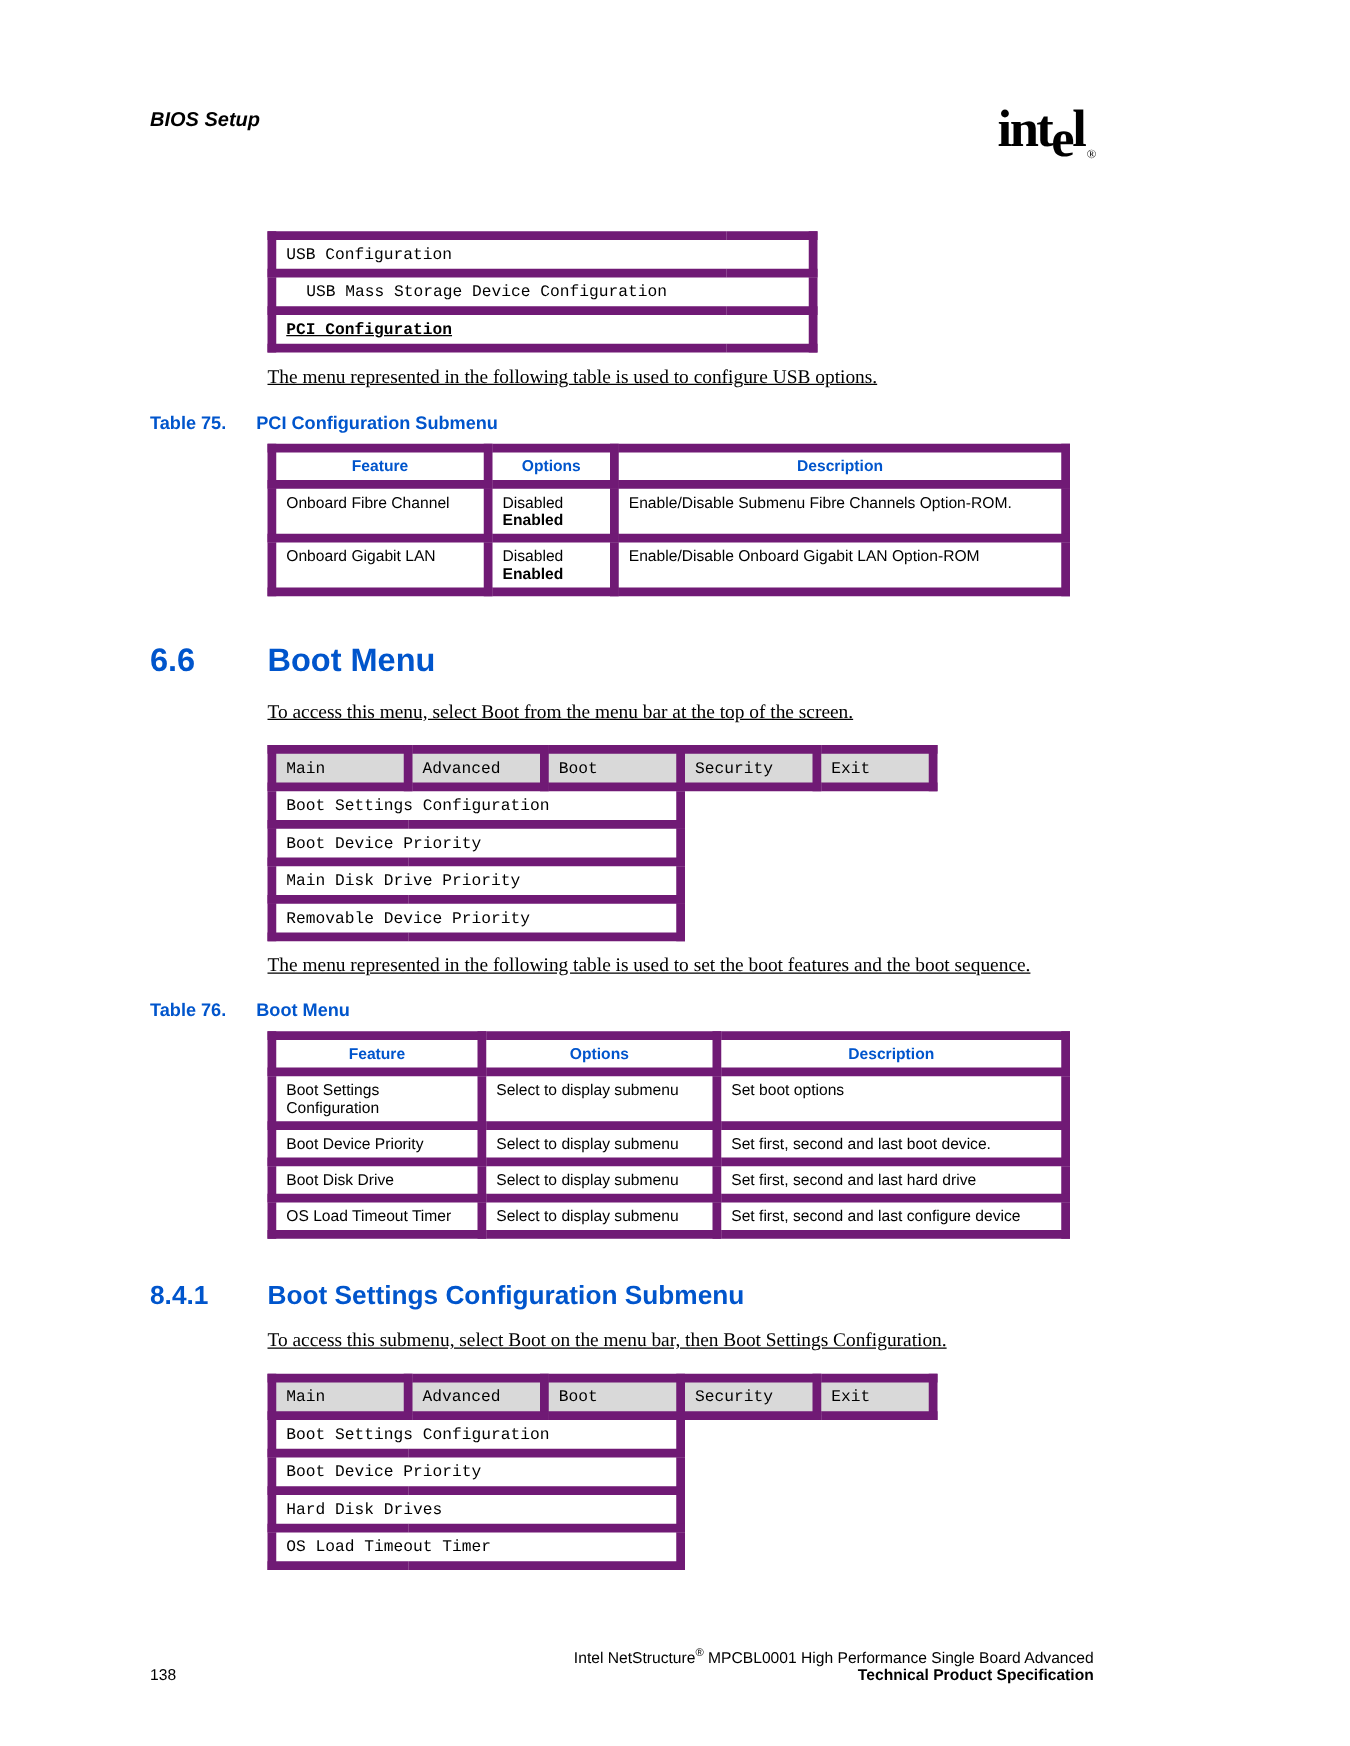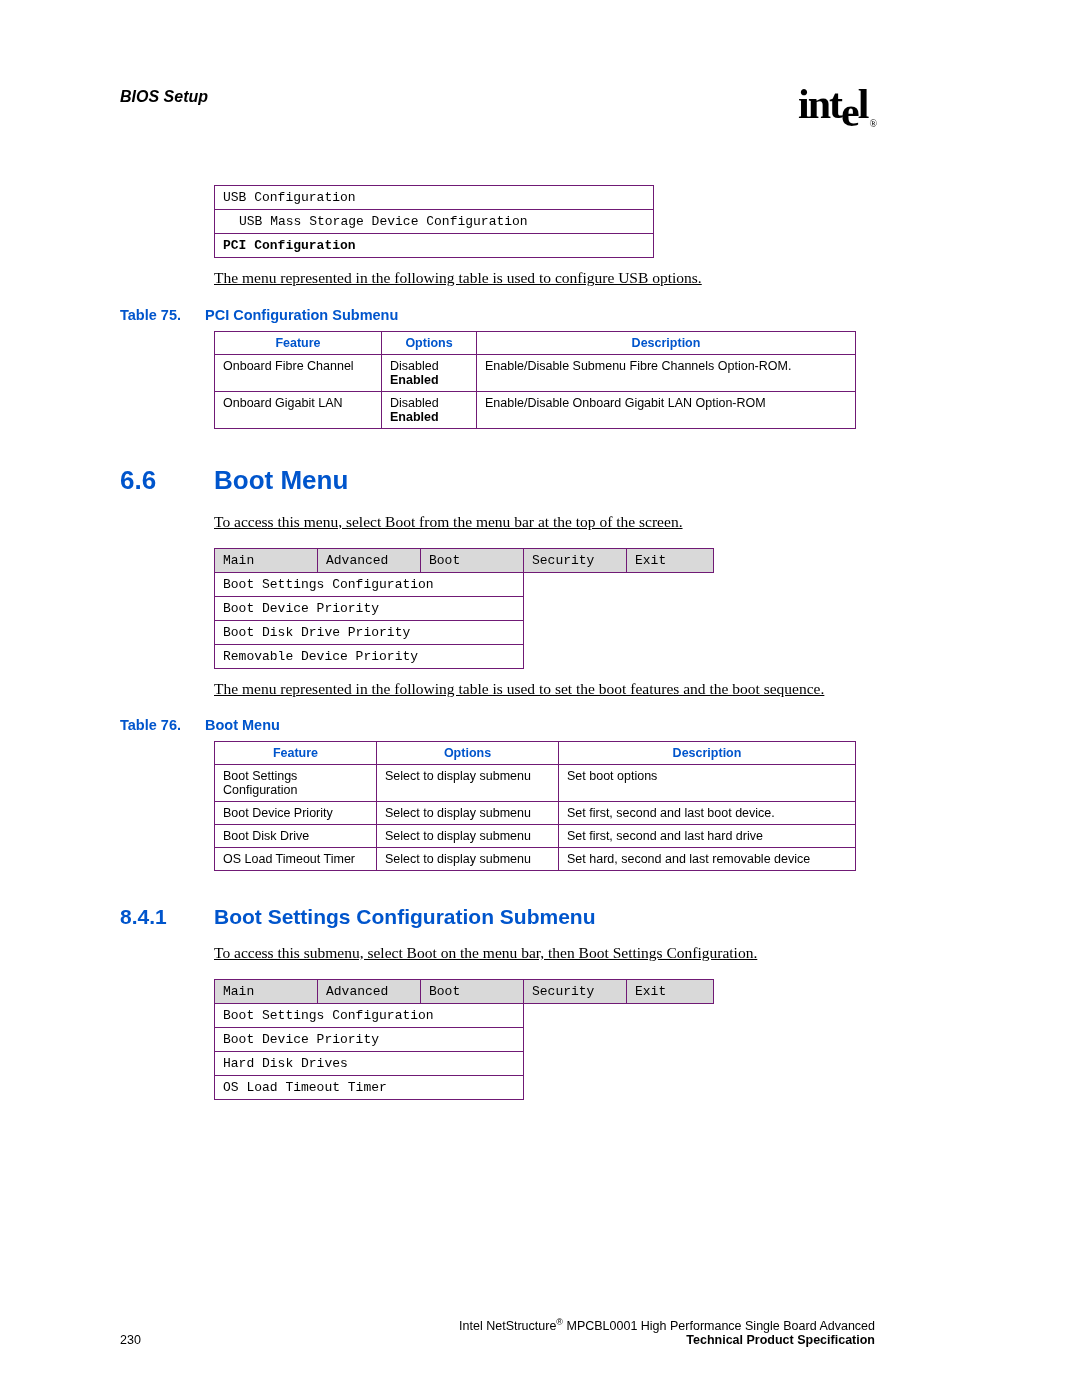--- a/index.html
+++ b/index.html
@@ -48,21 +48,21 @@
   }
   .content {
     margin-left: 94px;
   }
   table {
     border-collapse: collapse;
     font-family: Arial, Helvetica, sans-serif;
     font-size: 12.5px;
   }
   td, th {
-    border: 1px solid #701a75;
+    border: 7px solid #701a75;
     padding: 4px 8px;
     text-align: left;
     vertical-align: top;
   }
   .mono {
     font-family: "Courier New", Courier, monospace;
     font-size: 13px;
   }
   .mono-bold {
     font-family: "Courier New", Courier, monospace;
@@ -178,21 +178,21 @@
       <tbody>
           <tr>
             <td class="mono" style="border-right:none;">USB Configuration</td>
             <td style="width:50px;border-left:none;"></td>
           </tr>
       <tr>
             <td class="mono indent" style="border-right:none;">USB Mass Storage Device Configuration</td>
             <td style="border-left:none;"></td>
           </tr>
       <tr>
-            <td class="mono-bold" style="border-right:none;">PCI Configuration</td>
+            <td class="mono-bold" style="border-right:none;text-decoration:underline;">PCI Configuration</td>
             <td style="border-left:none;"></td>
           </tr>
     </tbody>
       </table>
 
     <div class="para">The menu represented in the following table is used to configure USB options.</div>
 
     <div class="caption" style="margin-left:-94px;">
       <span class="num">Table 75.</span><span>PCI Configuration Submenu</span>
     </div>
@@ -233,21 +233,21 @@
         <td class="mono gray-cell" style="width:86px;">Security</td>
         <td class="mono gray-cell" style="width:70px;">Exit</td>
       </tr>
       <tr>
             <td colspan="3" class="mono">Boot Settings Configuration</td>
           </tr>
       <tr>
             <td colspan="3" class="mono">Boot Device Priority</td>
           </tr>
       <tr>
-            <td colspan="3" class="mono">Boot Disk Drive Priority</td>
+            <td colspan="3" class="mono">Main Disk Drive Priority</td>
           </tr>
       <tr>
             <td colspan="3" class="mono">Removable Device Priority</td>
           </tr>
     </tbody>
       </table>
 
     <div class="para">The menu represented in the following table is used to set the boot features and the boot sequence.</div>
 
     <div class="caption" style="margin-left:-94px;">
@@ -272,21 +272,21 @@
         <td>Set first, second and last boot device.</td>
       </tr>
       <tr>
         <td>Boot Disk Drive</td>
         <td>Select to display submenu</td>
         <td>Set first, second and last hard drive</td>
       </tr>
       <tr>
         <td>OS Load Timeout Timer</td>
         <td>Select to display submenu</td>
-        <td>Set hard, second and last removable device</td>
+        <td>Set first, second and last configure device</td>
       </tr>
     </tbody>
       </table>
 
     <div class="h2-row">
       <div class="h2-num">8.4.1</div>
       <div class="h2-title">Boot Settings Configuration Submenu</div>
     </div>
 
     <div class="para">To access this submenu, select Boot on the menu bar, then Boot Settings Configuration.</div>
@@ -311,20 +311,20 @@
           </tr>
       <tr>
             <td colspan="3" class="mono">OS Load Timeout Timer</td>
           </tr>
     </tbody>
       </table>
 
   </div>
 
   <div class="footer">
-    <div>230</div>
+    <div>138</div>
     <div class="footer-right">
       <div><span>Intel NetStructure</span><span class="sup">®</span><span> MPCBL0001 High Performance Single Board Advanced</span></div>
       <div class="line2">Technical Product Specification</div>
     </div>
   </div>
 
 </div>
 
 </body></html>

